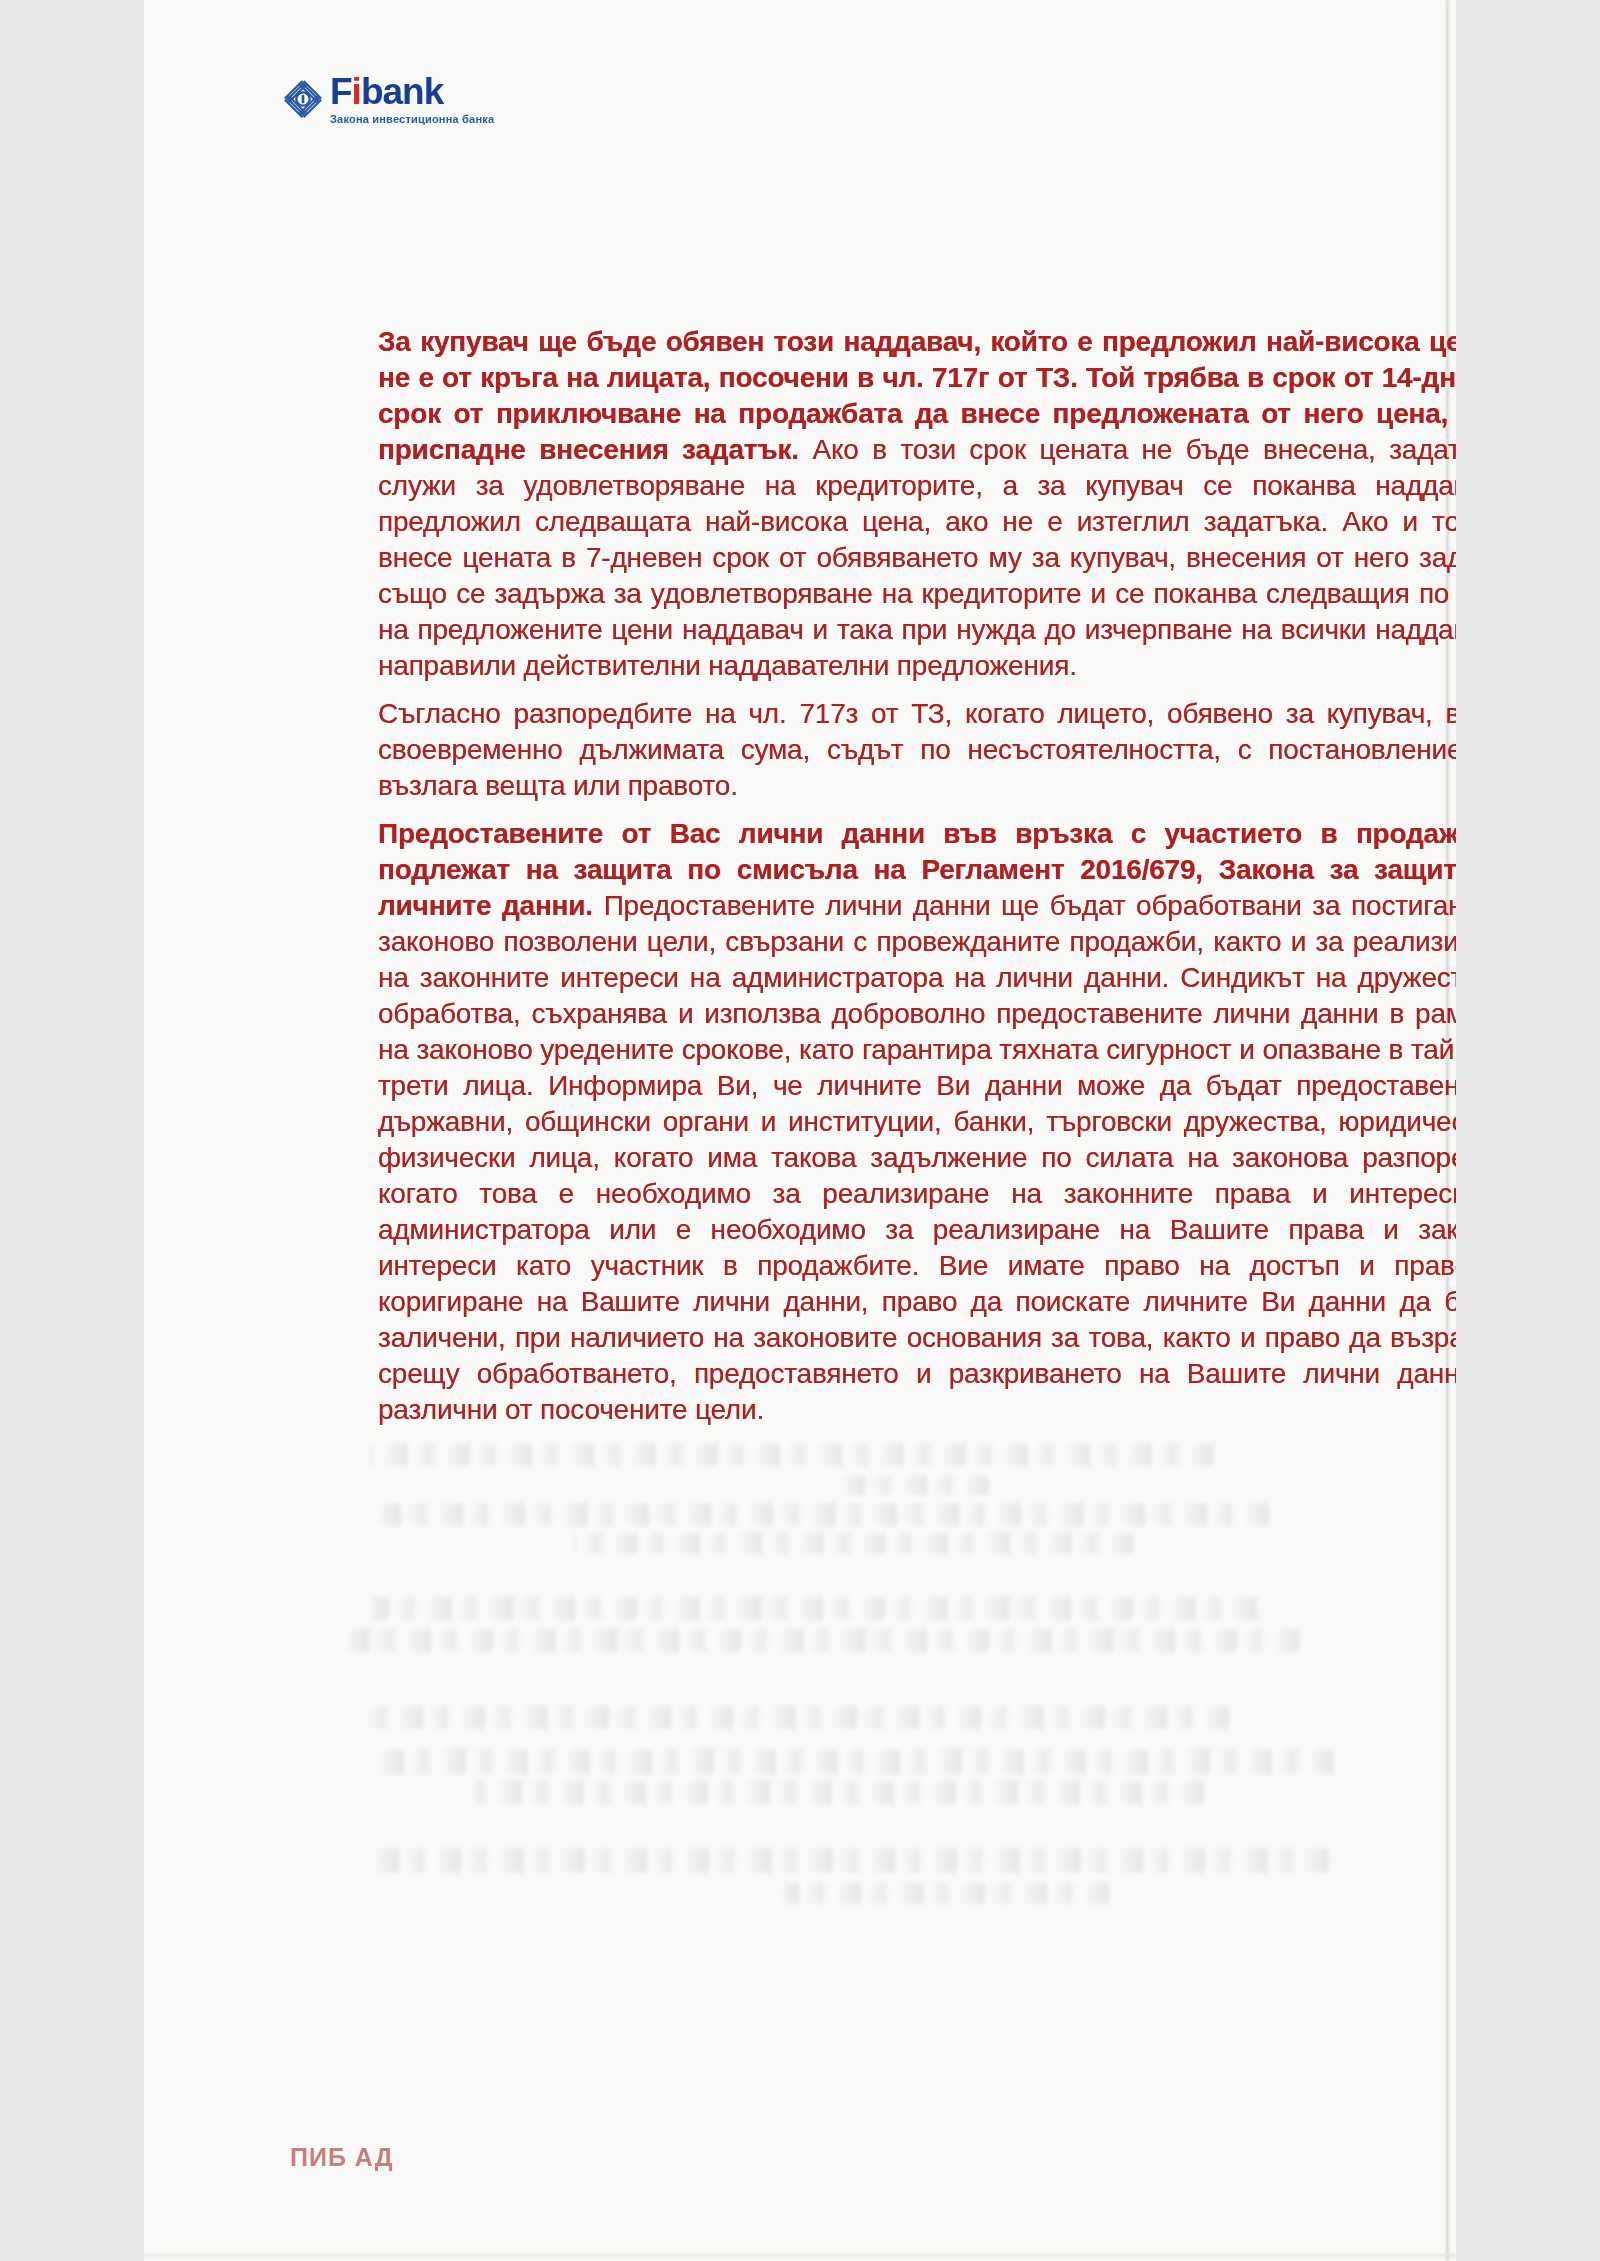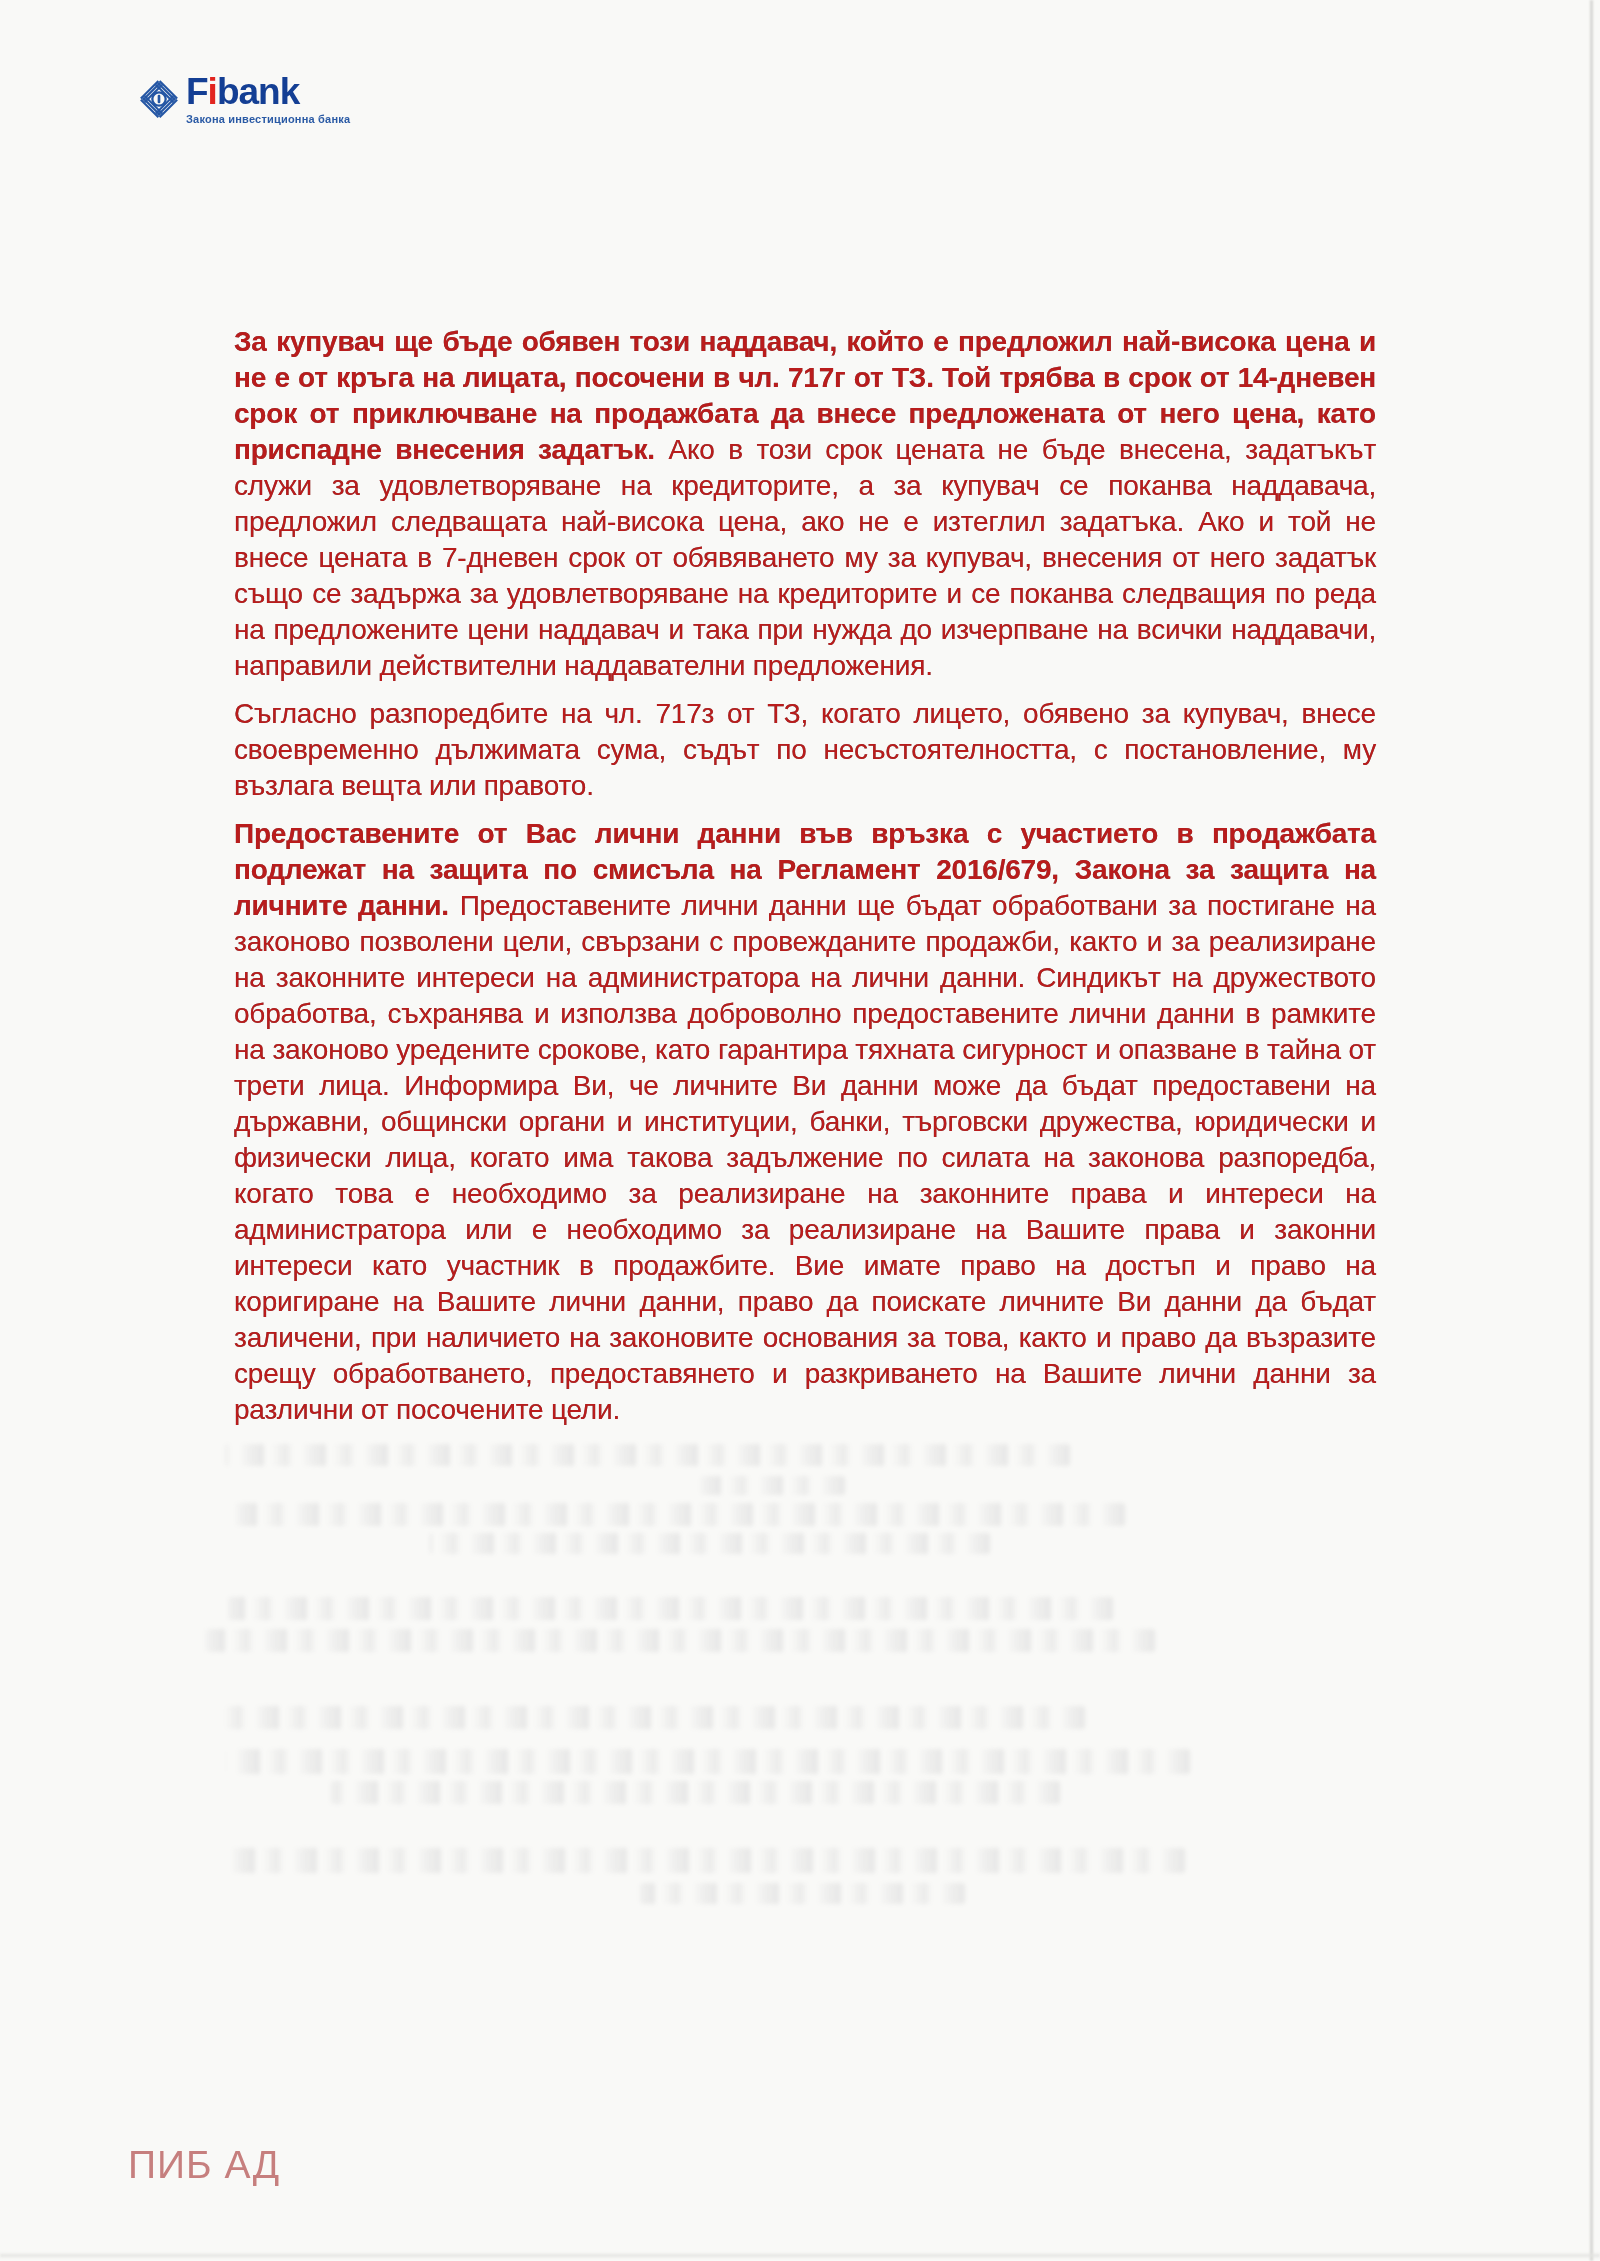--- a/index.html
+++ b/index.html
@@ -1,18 +1,18 @@
 <!DOCTYPE html>
 <html lang="bg"><head>
 <meta charset="utf-8">
 <style>
   html,body{margin:0;padding:0;background:#e9e9e9;}
   .page{
     position:relative;
-    width:1600px;height:2261px;
+    width:1312px;height:2261px;
     margin:0 auto;
     background:#f9f9f7;
     overflow:hidden;
     font-family:"Liberation Sans", sans-serif;
     color:#1b1b1b;
   }
   
   .scan-edge-right{
     position:absolute;top:0;right:7px;width:3px;height:100%;
     background:#d7d7d5;filter:blur(1px);
@@ -68,22 +68,22 @@
       rgba(142,142,148,.30) 40px,
       rgba(0,0,0,0) 55px,
       rgba(0,0,0,0) 62px
     );
     filter:blur(2.2px);
     opacity:.42;
     transform:scaleX(-1); 
   }
   
   .footer-mark{
-    position:absolute;left:128px;top:2143px;
-    font-weight:400;font-size:39px;letter-spacing:1px;
+    position:absolute;left:146px;top:2143px;
+    font-weight:700;font-size:25px;letter-spacing:1px;
     color:#c67f7e;
   }
 </style>
 </head>
 <body>
 
 <div class="page">
 
   <div class="scan-edge-right"></div>
   <div class="scan-edge-bottom"></div>

